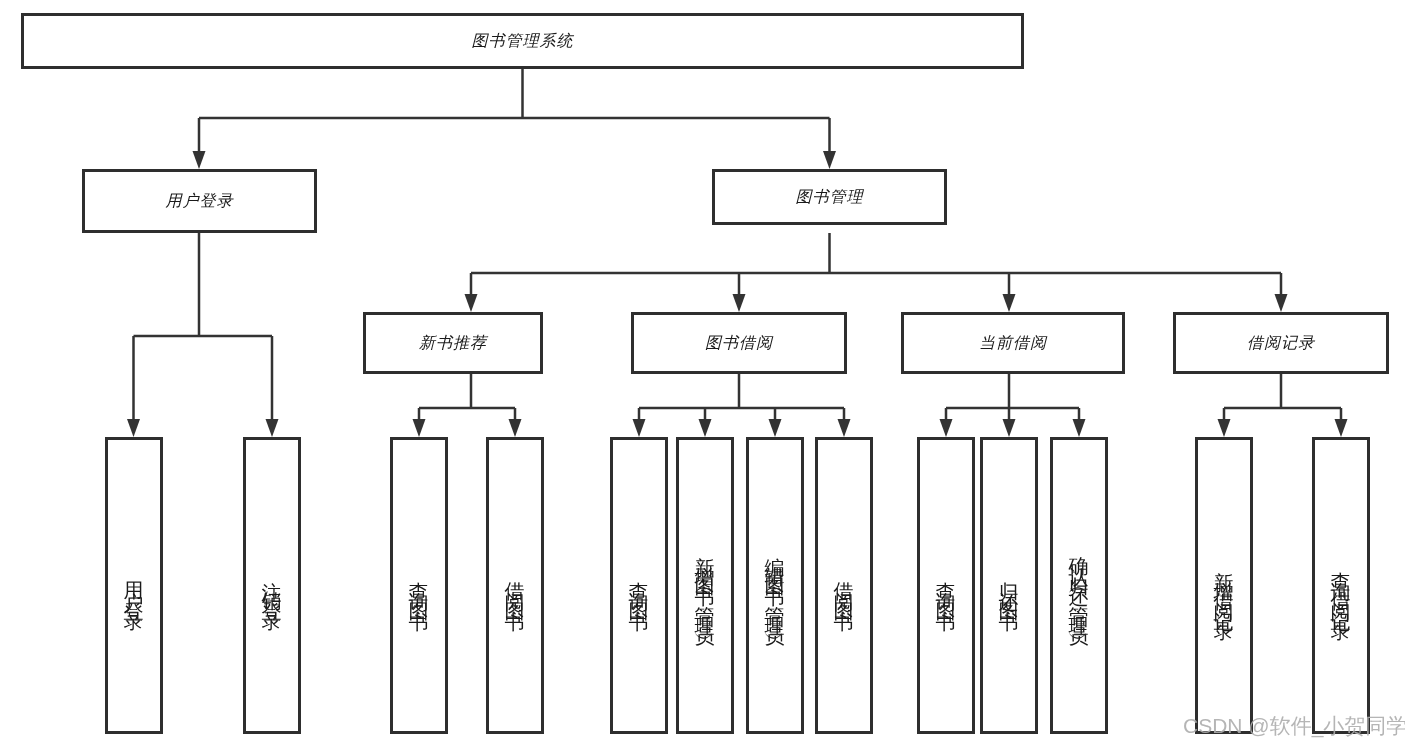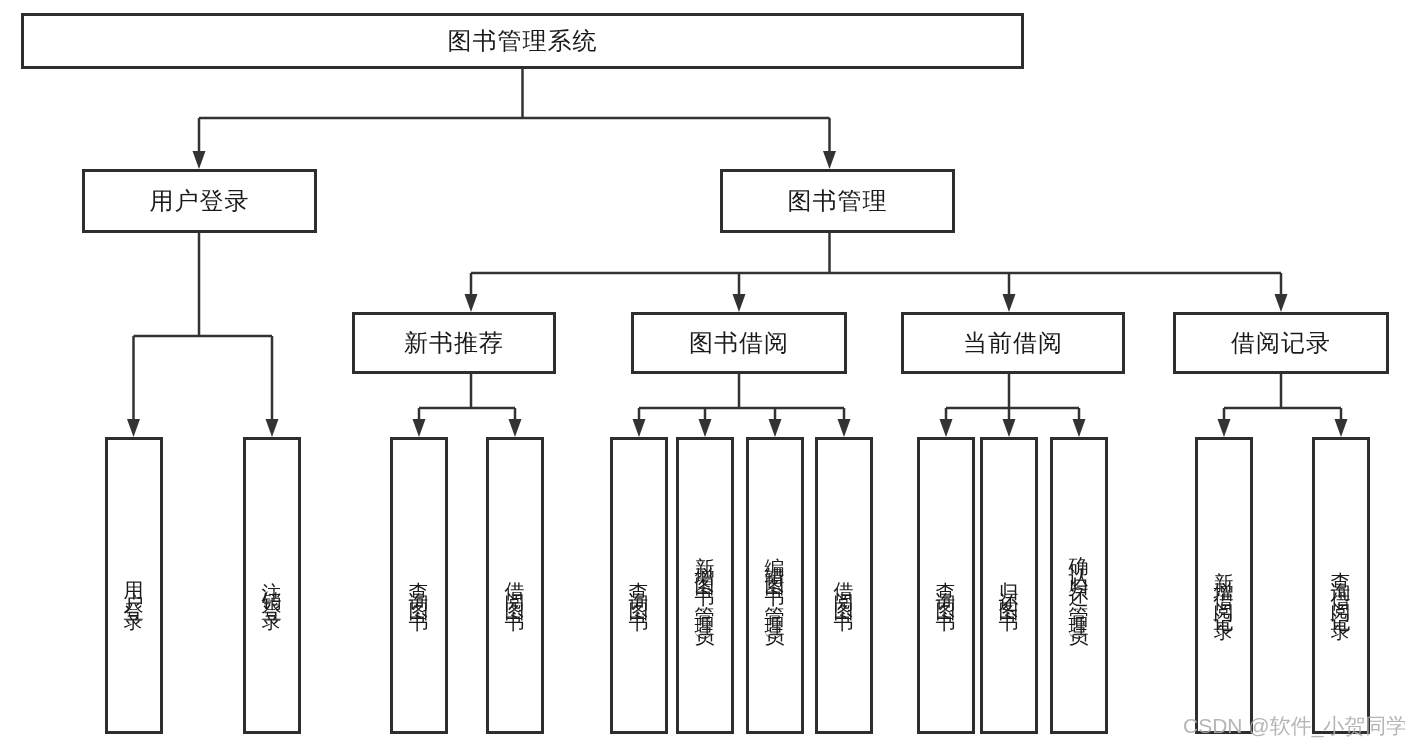--- a/index.html
+++ b/index.html
@@ -26,23 +26,24 @@
     position: absolute;
     background: #ffffff;
     border: 3px solid var(--box_border);
     color: var(--text);
     display: flex;
     align-items: center;
     justify-content: center;
     text-align: center;
   }
   .hbox {
-    font-size: 24px;
+    font-size: 16px;
     letter-spacing: 1px;
     white-space: nowrap;
+    font-style: italic;
   }
   .vbox {
     writing-mode: vertical-rl;
     text-orientation: mixed;
     font-size: 20px;
     line-height: 1.0;
     letter-spacing: 10px;
   }
   .watermark {
     position: absolute;
@@ -109,23 +110,23 @@
     <g>
       <path class="cline" d="M1281 374 V408 M1224 408 H1341 M1224 408 V421 M1341 408 V421"></path>
       <use class="ahead" href="#arr" x="1224" y="437"></use>
       <use class="ahead" href="#arr" x="1341" y="437"></use>
     </g>
   </svg>
 
   <div class="node hbox" style="left:21px; top:13px; width:1003px; height:56px;">图书管理系统</div>
 
   <div class="node hbox" style="left:82px; top:169px; width:235px; height:64px;">用户登录</div>
-  <div class="node hbox" style="left:712px; top:169px; width:235px; height:64px;margin-left:8px;">图书管理</div>
+  <div class="node hbox" style="left:712px; top:169px; width:235px; height:56px;">图书管理</div>
 
-  <div class="node hbox" style="left:352px; top:312px; width:204px; height:62px;">新书推荐</div>
+  <div class="node hbox" style="left:363px; top:312px; width:180px; height:62px;">新书推荐</div>
   <div class="node hbox" style="left:631px; top:312px; width:216px; height:62px;">图书借阅</div>
   <div class="node hbox" style="left:901px; top:312px; width:224px; height:62px;">当前借阅</div>
   <div class="node hbox" style="left:1173px; top:312px; width:216px; height:62px;text-align:center;">借阅记录</div>
 
   <div class="node vbox" style="left:105px; top:437px; width:58px; height:297px;">用户登录</div>
   <div class="node vbox" style="left:243px; top:437px; width:58px; height:297px;">注销登录</div>
 
   <div class="node vbox" style="left:390px; top:437px; width:58px; height:297px;">查询图书</div>
   <div class="node vbox" style="left:486px; top:437px; width:58px; height:297px;">借阅图书</div>
 

